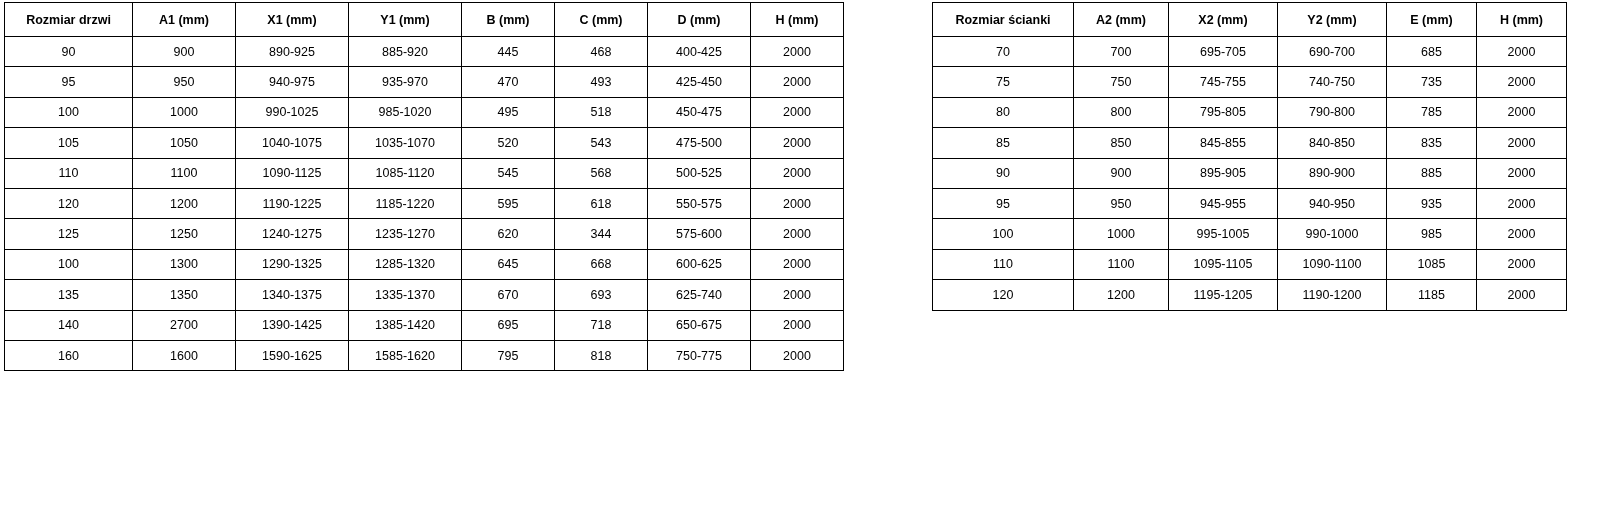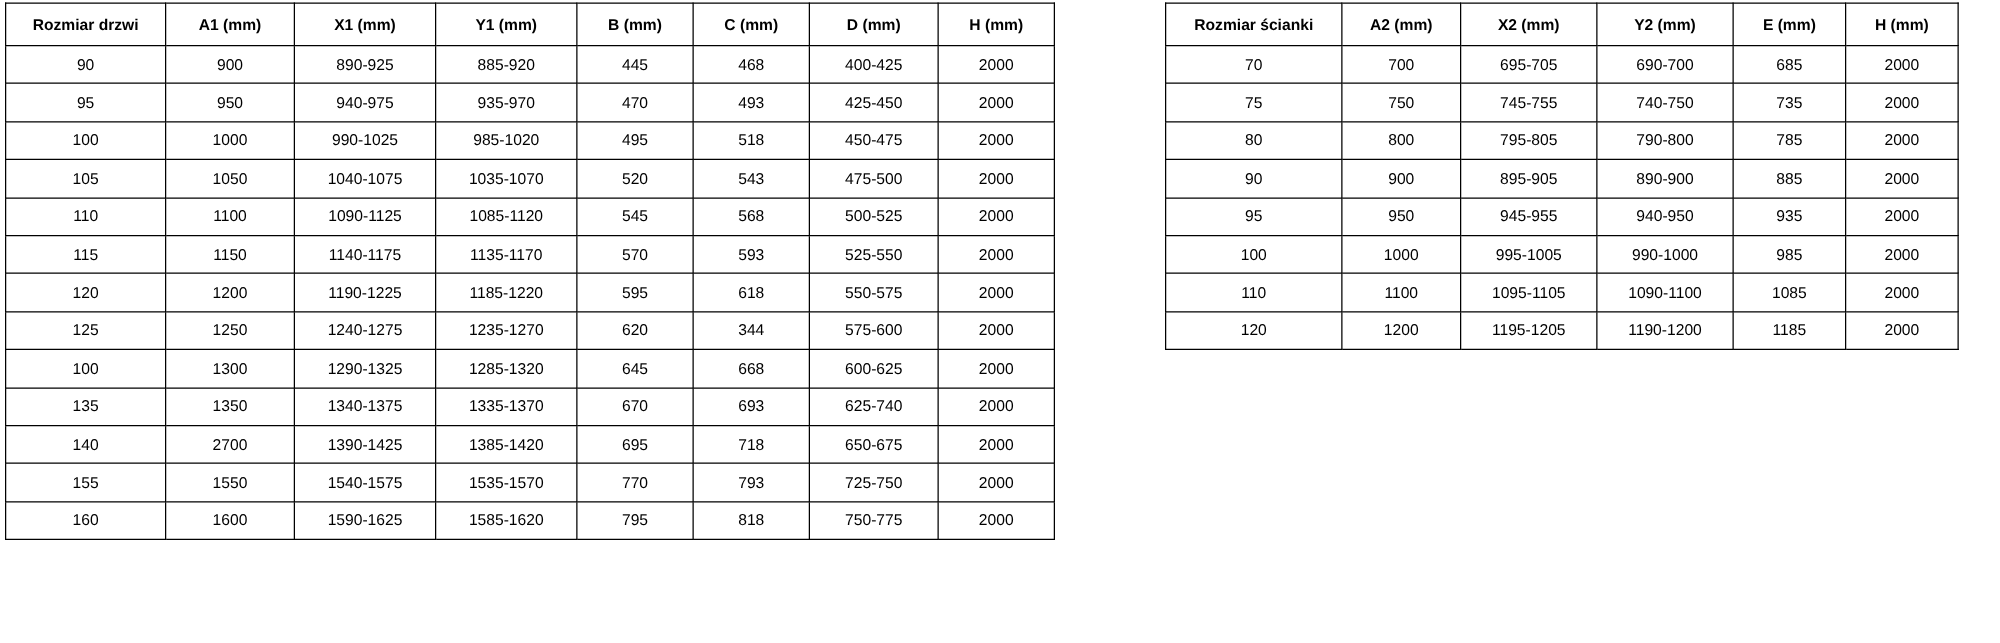--- a/index.html
+++ b/index.html
@@ -137,30 +137,20 @@
           <td>110</td>
           <td>1100</td>
           <td>1090-1125</td>
           <td>1085-1120</td>
           <td>545</td>
           <td>568</td>
           <td>500-525</td>
           <td>2000</td>
         </tr>
         <tr>
-          <td>115</td>
-          <td>1150</td>
-          <td>1140-1175</td>
-          <td>1135-1170</td>
-          <td>570</td>
-          <td>593</td>
-          <td>525-550</td>
-          <td>2000</td>
-        </tr>
-        <tr>
           <td>120</td>
           <td>1200</td>
           <td>1190-1225</td>
           <td>1185-1220</td>
           <td>595</td>
           <td>618</td>
           <td>550-575</td>
           <td>2000</td>
         </tr>
         <tr>
@@ -194,30 +184,20 @@
           <td>2000</td>
         </tr>
         <tr>
           <td>140</td>
           <td>2700</td>
           <td>1390-1425</td>
           <td>1385-1420</td>
           <td>695</td>
           <td>718</td>
           <td>650-675</td>
-          <td>2000</td>
-        </tr>
-        <tr>
-          <td>155</td>
-          <td>1550</td>
-          <td>1540-1575</td>
-          <td>1535-1570</td>
-          <td>770</td>
-          <td>793</td>
-          <td>725-750</td>
           <td>2000</td>
         </tr>
         <tr>
           <td>160</td>
           <td>1600</td>
           <td>1590-1625</td>
           <td>1585-1620</td>
           <td>795</td>
           <td>818</td>
           <td>750-775</td>
@@ -266,20 +246,28 @@
         </tr>
         <tr>
           <td>80</td>
           <td>800</td>
           <td>795-805</td>
           <td>790-800</td>
           <td>785</td>
           <td>2000</td>
         </tr>
         <tr>
+          <td>85</td>
+          <td>850</td>
+          <td>845-855</td>
+          <td>840-850</td>
+          <td>835</td>
+          <td>2000</td>
+        </tr>
+        <tr>
           <td>90</td>
           <td>900</td>
           <td>895-905</td>
           <td>890-900</td>
           <td>885</td>
           <td>2000</td>
         </tr>
         <tr>
           <td>95</td>
           <td>950</td>

